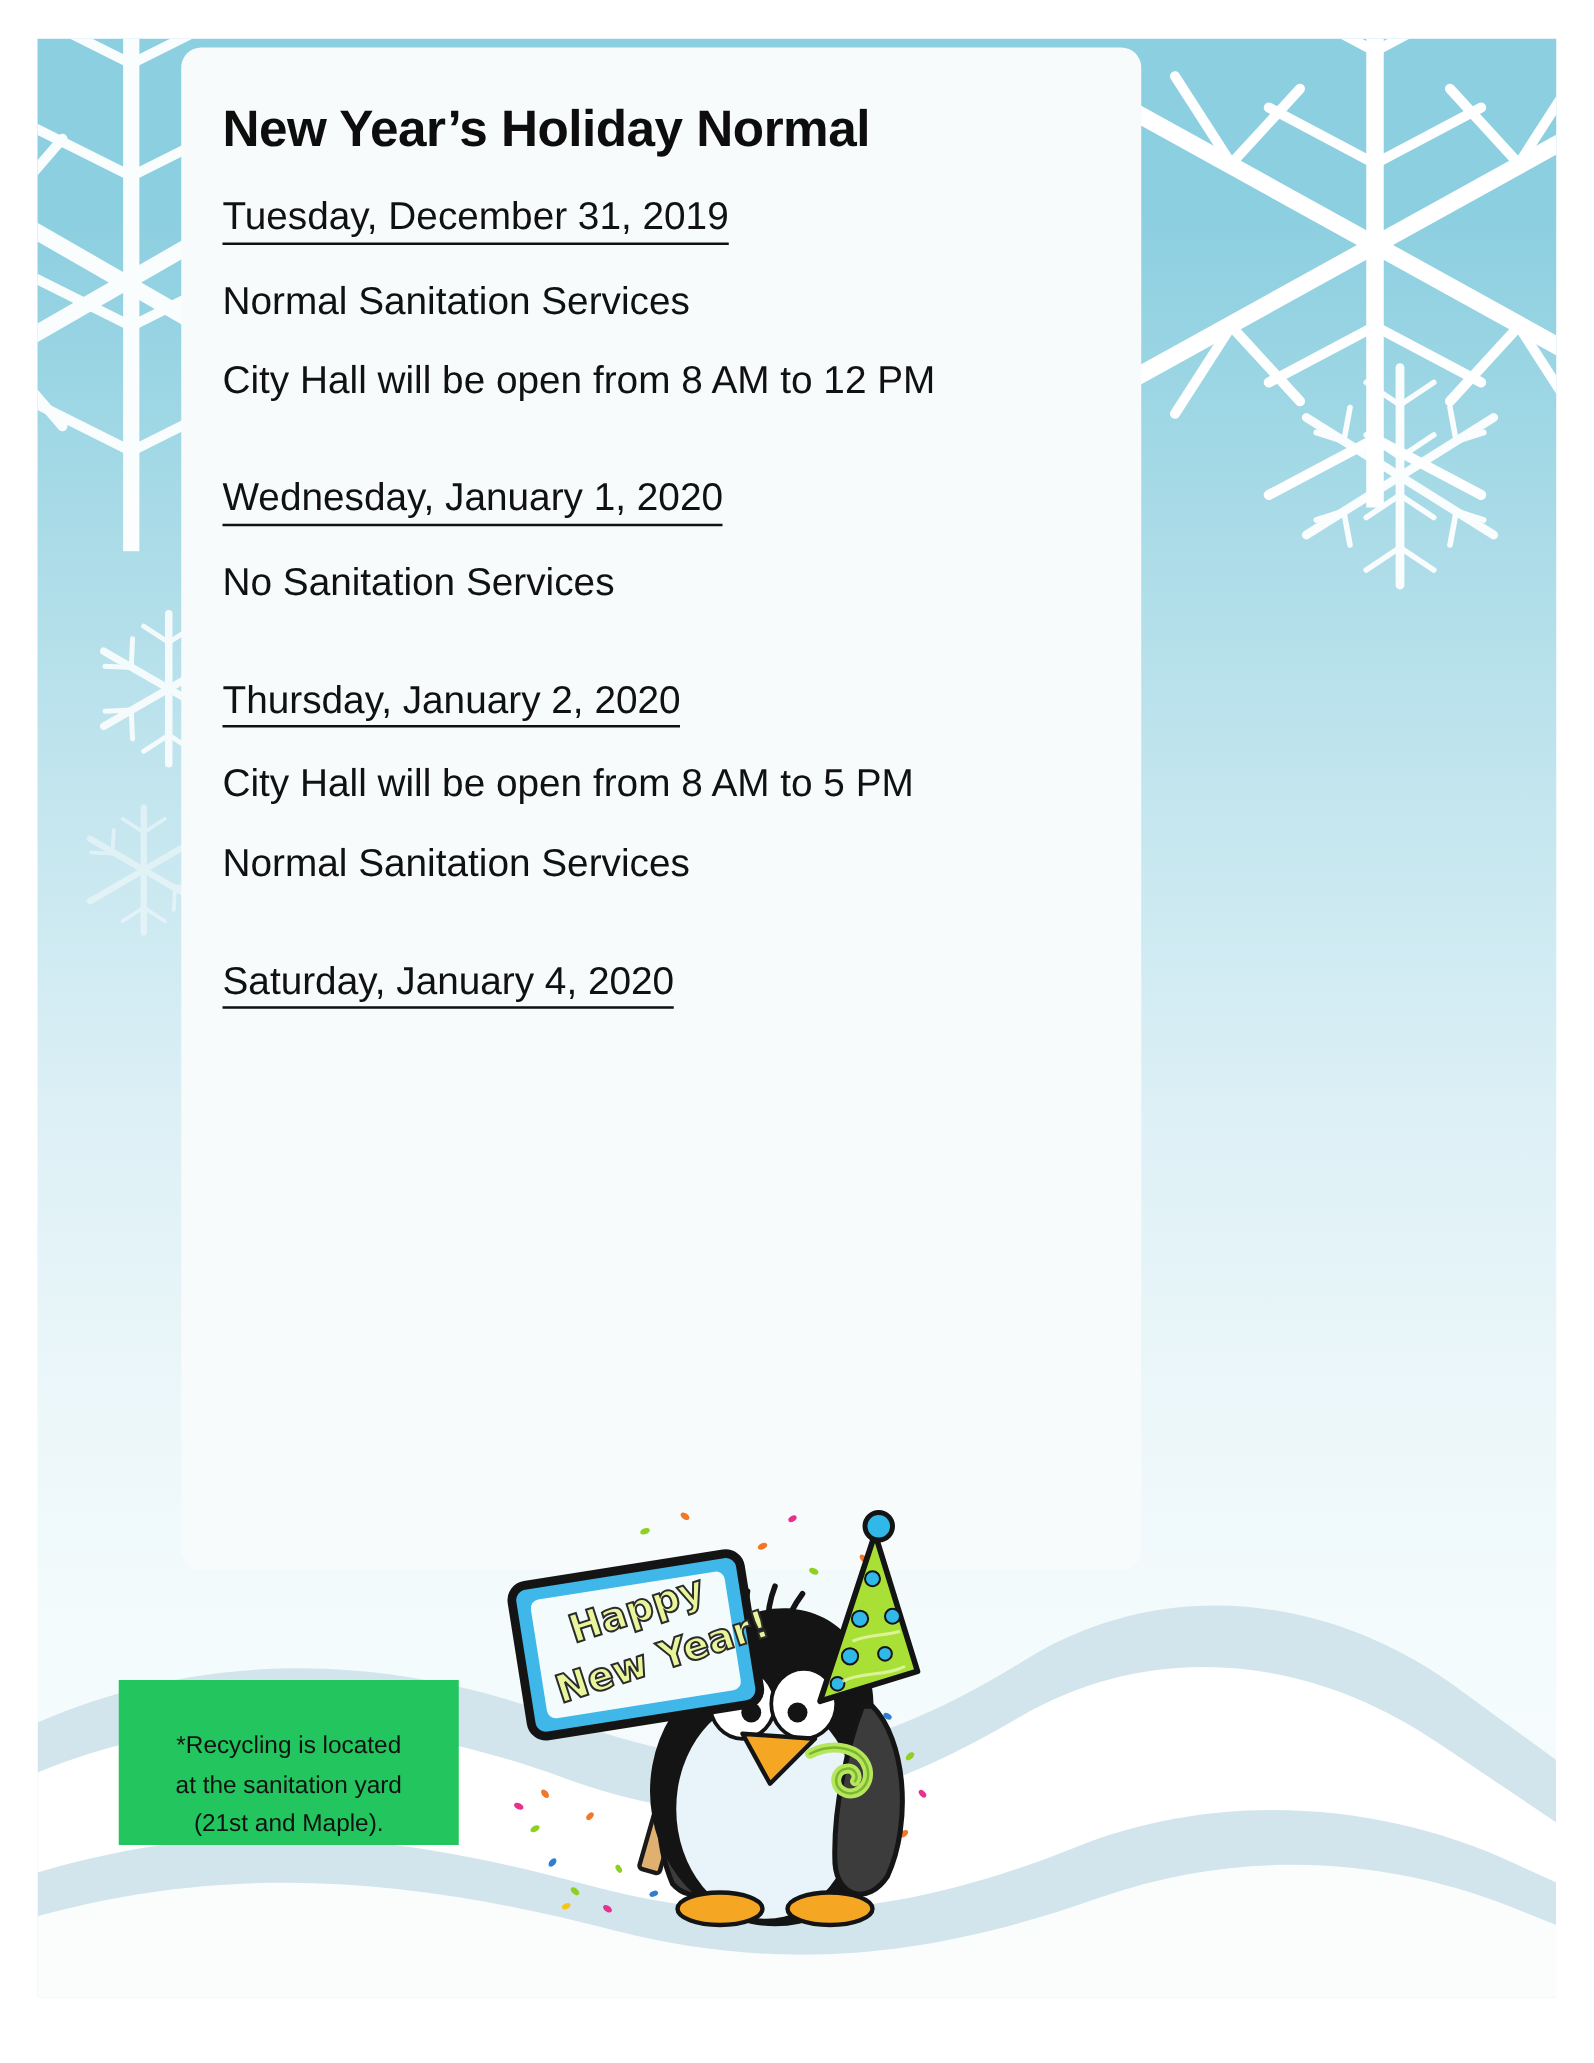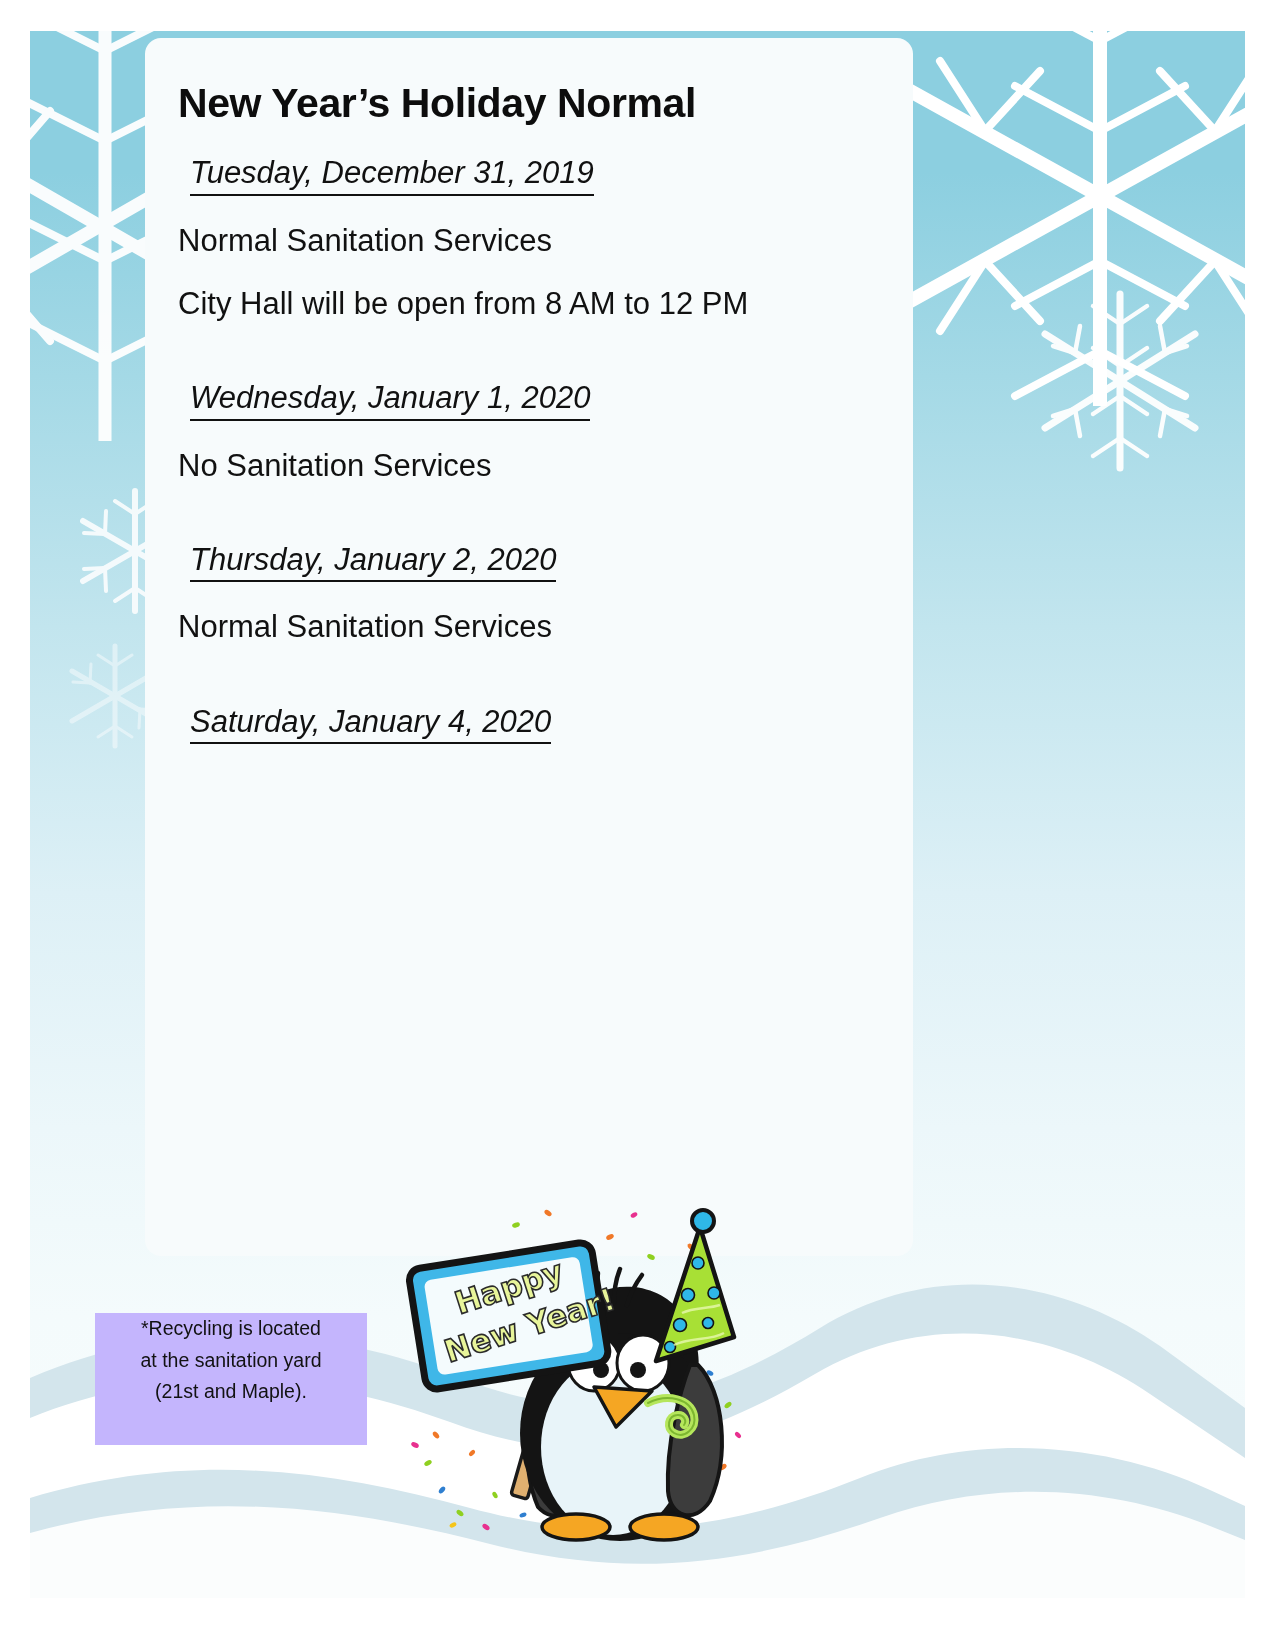--- a/index.html
+++ b/index.html
@@ -84,44 +84,43 @@
     line-height: 1.05;
   }
 
   .block { margin-bottom: 58px; }
   .block:last-child { margin-bottom: 0; }
 
   .date-head {
     font-size: 31px;
     color: #111111;
     line-height: 1.18;
-    margin: 0 0 26px 12px;
+    margin: 0 0 26px 0;
     display: inline-block;
     border-bottom: 2px solid #111111;
     padding-bottom: 2px;
-    font-style: italic;
   }
   .detail {
     font-size: 31px;
     color: #111111;
     line-height: 1.2;
     margin: 0 0 26px 0;
   }
   .detail:last-child { margin-bottom: 0; }
 
   
   #footnote-box {
     position: absolute;
     left: 95px;
-    top: 1313px;
+    top: 1344px;
     width: 272px;
     height: 132px;
-    background: #c4b5fd;
+    background: #22c55e;
     display: flex;
-    align-items: flex-start;
+    align-items: flex-end;
     justify-content: center;
   }
   #footnote-text {
     text-align: center;
     font-size: 19.5px;
     line-height: 1.62;
     color: #121212;
     white-space: pre-line;
   }
 
@@ -296,20 +295,21 @@
         <p class="detail">City Hall will be open from 8 AM to 12 PM</p>
       </div>
 
       <div class="block">
         <div class="date-head">Wednesday, January 1, 2020</div>
         <p class="detail">No Sanitation Services</p>
       </div>
 
       <div class="block">
         <div class="date-head">Thursday, January 2, 2020</div>
+        <p class="detail">City Hall will be open from 8 AM to 5 PM</p>
         <p class="detail">Normal Sanitation Services</p>
       </div>
 
       <div class="block">
         <div class="date-head">Saturday, January 4, 2020</div>
       </div>
 
     </div>
   </div>
 

